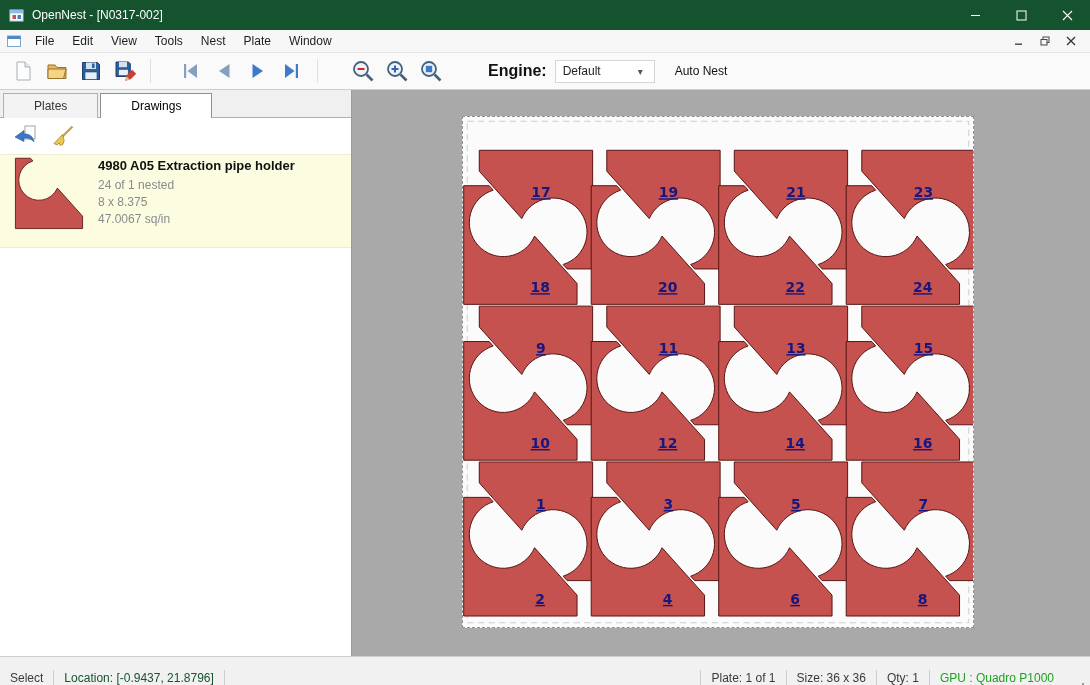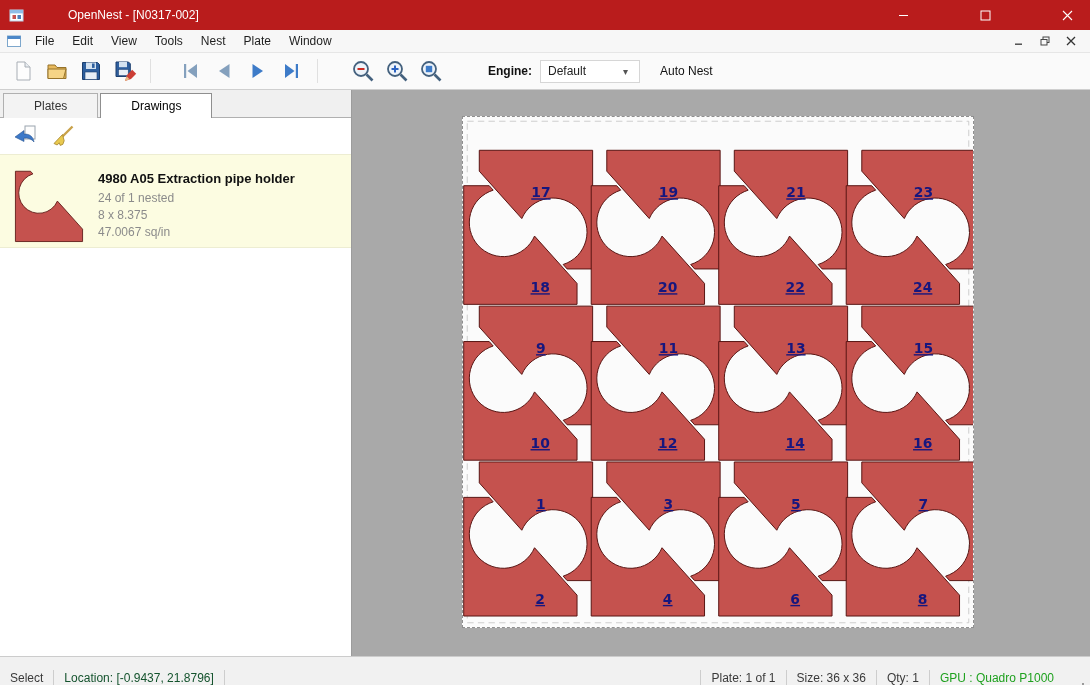--- a/index.html
+++ b/index.html
@@ -1,20 +1,20 @@
 <!DOCTYPE html>
 <html><head>
 <meta charset="utf-8">
 <style>
   * { margin:0; padding:0; box-sizing:border-box; }
   html,body { width:1090px; height:685px; overflow:hidden;
     font-family:"Liberation Sans",sans-serif; background:#a9a9a9; }
 
   
-  .titlebar { height:30px; background:#b91c1c; display:flex; align-items:center; color:#fff;gap:36px; }
+  .titlebar { height:30px; background:#14532d; display:flex; align-items:center; color:#fff; }
   .titlebar .app-icon { width:16px; height:16px; margin:0 7px 0 9px; flex:0 0 auto; }
   .titlebar .title { font-size:12px; flex:1; white-space:nowrap; }
   .win-btn { width:46px; height:30px; display:flex; align-items:center; justify-content:center;
     background:transparent; border:none; color:#fff; cursor:default; }
 
   
   .menubar { height:23px; background:#f7f7f7; display:flex; align-items:center;
     font-size:12px; color:#1e1e1e; border-bottom:1px solid #e6e6e6; }
   .mdi-child-icon { width:16px; height:16px; margin:0 4px 0 6px; }
   .menu-item { padding:6px 9px; background:none; border:none; font-size:12px;
@@ -25,21 +25,21 @@
 
   
   .toolbar { height:37px; background:#fafafa; border-bottom:1px solid #cfcfcf;
     display:flex; align-items:center; }
   .tb { width:34px; height:32px; background:none; border:none;
     display:flex; align-items:center; justify-content:center; }
   .tb:first-child { margin-left:6px; }
   .tb-sep { width:1px; height:24px; background:#e0e0e0; margin:0 8px; }
   .grp-nav { margin-left:14px; }
   .grp-zoom { margin-left:20px; }
-  .engine-label { font-size:12px; font-weight:bold; color:#111; margin-left:40px;text-align:right; }
+  .engine-label { font-size:16px; font-weight:bold; color:#111; margin-left:40px;text-align:right; }
   .combo { width:100px; height:23px; background:#fff; border:1px solid #d6d6d6;
     margin-left:8px; display:flex; align-items:center; font-size:12px; color:#222; }
   .combo .val { flex:1; padding-left:7px; }
   .combo .caret { width:16px; color:#555; font-size:10px; }
   .autonest { font-size:12px; color:#111; margin-left:20px; background:none; border:none;
     font-family:inherit; }
 
   
   .main { height:566px; display:flex; }
   .left-panel { width:352px; background:#fff; border-right:1px solid #9c9c9c;
@@ -48,21 +48,21 @@
     border-bottom:1px solid #b0b0b0; padding-left:2px; }
   .tab { padding:5px 30px; font-size:12px; color:#333; background:#f3f3f3;
     border:1px solid #b0b0b0; border-bottom:none; margin:0 1px -1px 1px;
     font-family:inherit; }
   .tab.active { background:#fff; color:#000; border-color:#8f8f8f;
     z-index:2; }
   .panel-toolbar { height:36px; display:flex; align-items:center; padding-left:10px; }
   .ptb { width:30px; height:28px; background:none; border:none;
     display:flex; align-items:center; justify-content:center; margin-right:8px; }
   .drawing-item { background:#fcfce1; border-top:1px solid #ededd2; border-bottom:1px solid #ededd2;
-    display:flex; padding:13px 10px; height:94px; }
+    display:flex; padding:0 10px; height:94px; }
   .thumb { flex:0 0 auto; margin:2px 14px 0 4px; }
   .meta { padding-top:3px; }
   .d-title { font-size:13px; font-weight:bold; color:#111; margin-bottom:4px; white-space:nowrap; }
   .d-sub { font-size:12px; color:#8b8b8b; line-height:17px; }
 
   .canvas { flex:1; position:relative; background:#a9a9a9; overflow:hidden; }
   #plate { position:absolute; left:110px; top:26px; width:512px; height:512px;
     background:#fbfbfb; border:1px dashed #8f8f8f; }
   #plate text { font-family:"DejaVu Sans","Liberation Sans",sans-serif; }
 

